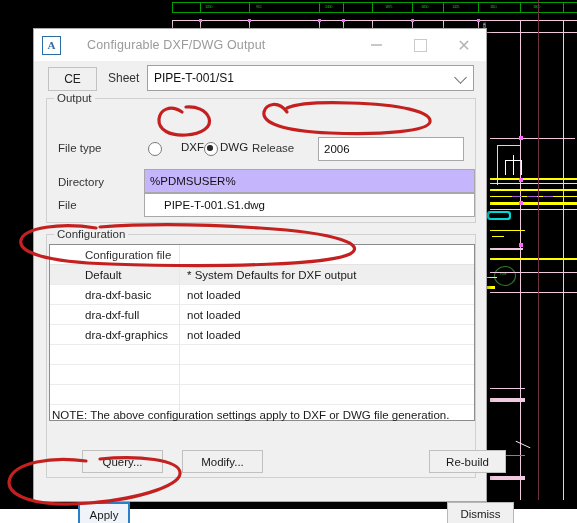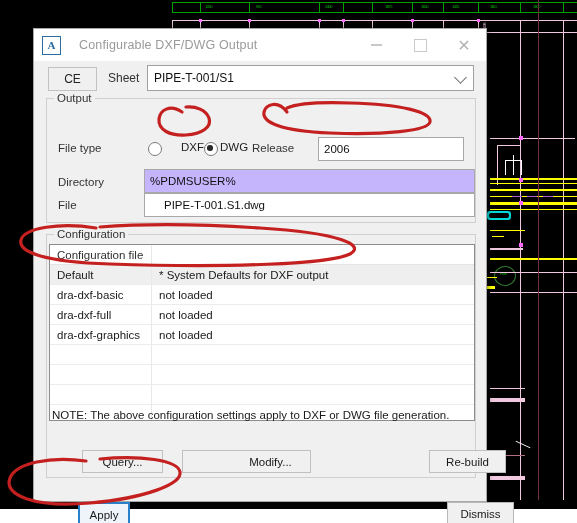--- a/index.html
+++ b/index.html
@@ -23,21 +23,21 @@
         transform-origin:0 0;transform:rotate(-90deg);letter-spacing:-0.5px;}
 
   
   #dlg{position:absolute;left:33px;top:28px;width:452px;height:472px;background:#f0f0f0;
        border:1px solid #a8a8a8;box-shadow:0 0 6px rgba(0,0,0,.55);}
 
   #titlebar{height:32px;background:#ffffff;display:flex;align-items:center;position:relative;}
   #appicon{width:17px;height:17px;margin-left:8px;border:1px solid #2b6ca3;background:#ffffff;
            display:flex;align-items:center;justify-content:center;color:#2b6ca3;font-size:11px;
            font-weight:bold;font-family:"Liberation Serif",serif;line-height:1;}
-  #dlgtitle{margin-left:18px;font-size:12.5px;color:#9a9a9a;letter-spacing:.15px;}
+  #dlgtitle{margin-left:26px;font-size:12.5px;color:#9a9a9a;letter-spacing:.15px;}
   .winbtn{position:absolute;top:0;height:32px;width:44px;display:flex;align-items:center;
           justify-content:center;color:#b9b9b9;font-size:13px;}
   #btn-min{right:88px;}
   #btn-max{right:44px;}
   #btn-close{right:0;font-size:16px;color:#b5b5b5;}
   #btn-max .sq{width:11px;height:11px;border:1.3px solid #cacaca;}
   #btn-min .dash{width:11px;height:1.3px;background:#c8c8c8;}
 
   
   #sheetrow{position:absolute;left:0;top:32px;width:452px;height:34px;}
@@ -76,33 +76,33 @@
   #file-lbl{position:absolute;left:24px;top:170px;font-size:11.5px;color:#333;}
   #file-input{position:absolute;left:110px;top:164px;width:329px;height:22px;background:#fff;
               border:1px solid #a8a8a8;display:flex;align-items:center;}
   #file-val{margin-left:19px;font-size:11.5px;color:#111;}
 
   
   #grp-config{position:absolute;left:12px;top:205px;width:428px;height:242px;border:1px solid #d0d0d0;}
   #cfg-title{left:20px;top:199px;}
   #tbl{position:absolute;left:15px;top:215px;width:424px;height:175px;background:#fff;
        border:1px solid #8c8c8c;overflow:hidden;}
-  .trow{position:relative;height:19px;border-bottom:1px solid #ececec;display:flex;}
+  .trow{position:relative;height:19px;border-bottom:1px solid #ececec;display:flex;padding-left:28px;}
   .trow.hdr{border-bottom:1px solid #e4e4e4;}
   .trow.sel{background:#efefef;}
   .c1{width:102px;padding-left:7px;font-size:11.5px;color:#1a1a1a;display:flex;align-items:center;
       box-sizing:border-box;border-right:1px solid #e8e8e8;}
   .c2{flex:1;padding-left:7px;font-size:11.5px;color:#1a1a1a;display:flex;align-items:center;box-sizing:border-box;}
   .hdr .c1,.hdr .c2{color:#303030;}
 
   #note{position:absolute;left:18px;top:380px;font-size:11.5px;color:#1a1a1a;}
   .btn{position:absolute;background:#f0f0f0;border:1px solid #c0c0c0;font-size:11.5px;color:#1a1a1a;
        display:flex;align-items:center;justify-content:center;}
   #btn-query{left:48px;top:421px;width:79px;height:21px;}
-  #btn-modify{left:148px;top:421px;width:79px;height:21px;padding-left:48px;}
+  #btn-modify{left:148px;top:421px;width:79px;height:21px;}
   #btn-rebuild{left:395px;top:421px;width:75px;height:21px;}
 
   #btn-apply{left:44px;top:473px;width:48px;height:21px;border:2px solid #2a7fc9;background:#eef4fa;}
   #btn-dismiss{left:413px;top:473px;width:65px;height:21px;border:1px solid #b8b8b8;}
 
   
   #ink{position:absolute;inset:0;pointer-events:none;}
 </style>
 </head>
 <body>

